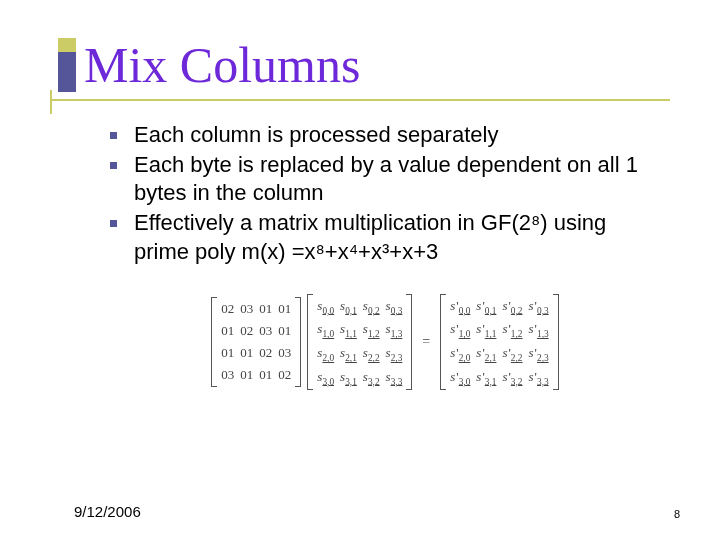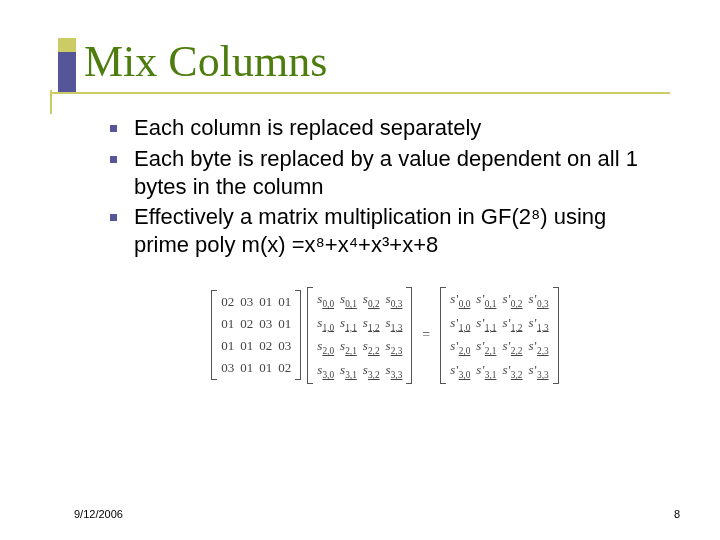--- a/index.html
+++ b/index.html
@@ -29,23 +29,23 @@
   .accent-top {
     background: #cccc66;
     flex: 0 0 14px;
   }
   .accent-bottom {
     background: #555599;
     flex: 1;
   }
   .title {
     font-family: "Times New Roman", Times, serif;
-    font-size: 44px;
+    font-size: 50px;
     font-weight: 400;
-    color: #4d7c0f;
+    color: #6d28d9;
     padding-left: 24px;
     line-height: 1.1;
     margin-bottom: 6px;
   }
   .title-underline {
     height: 2px;
     background: #cccc66;
     margin-left: -10px;
     width: 620px;
   }
@@ -119,21 +119,21 @@
   .mat.c4 { grid-template-columns: repeat(4, auto); }
   .cell { white-space: nowrap; text-align: center; font-style: normal; }
   .cell.s { font-style: italic; }
   .cell.s sub { font-size: 0.72em; font-style: normal; text-decoration: underline; }
   .cell.s .prime { font-style: normal; margin-left: 1px; }
   .eq-sign { font-size: 14px; padding: 0 4px; color:#444; }
   .footer-date {
     position: absolute;
     left: 74px;
     bottom: 20px;
-    font-size: 11px;
+    font-size: 15px;
     color: #000;
   }
   .footer-page {
     position: absolute;
     right: 40px;
     bottom: 20px;
     font-size: 11px;
     color: #000;
   }
 </style>
@@ -146,23 +146,23 @@
     <div class="accent-top"></div>
     <div class="accent-bottom"></div>
   </div>
 
   <h1 class="title">Mix Columns</h1>
   <div class="title-underline"></div>
   <div class="underline-tick"></div>
 
   <div class="body">
     <ul class="bullets">
-      <li>Each column is replaced separately</li>
+      <li>Each column is processed separately</li>
       <li>Each byte is replaced by a value dependent on all 1 bytes in the column</li>
-      <li>Effectively a matrix multiplication in GF(2⁸) using prime poly m(x) =x⁸+x⁴+x³+x+8</li>
+      <li>Effectively a matrix multiplication in GF(2⁸) using prime poly m(x) =x⁸+x⁴+x³+x+3</li>
     </ul>
 
     <div class="matrix-eq">
 
       <div class="bracketed">
         <div class="bracket bracket-l">
             <span class="bar"></span>
           </div>
         <div class="mat c4">
           <span class="cell">02</span>

